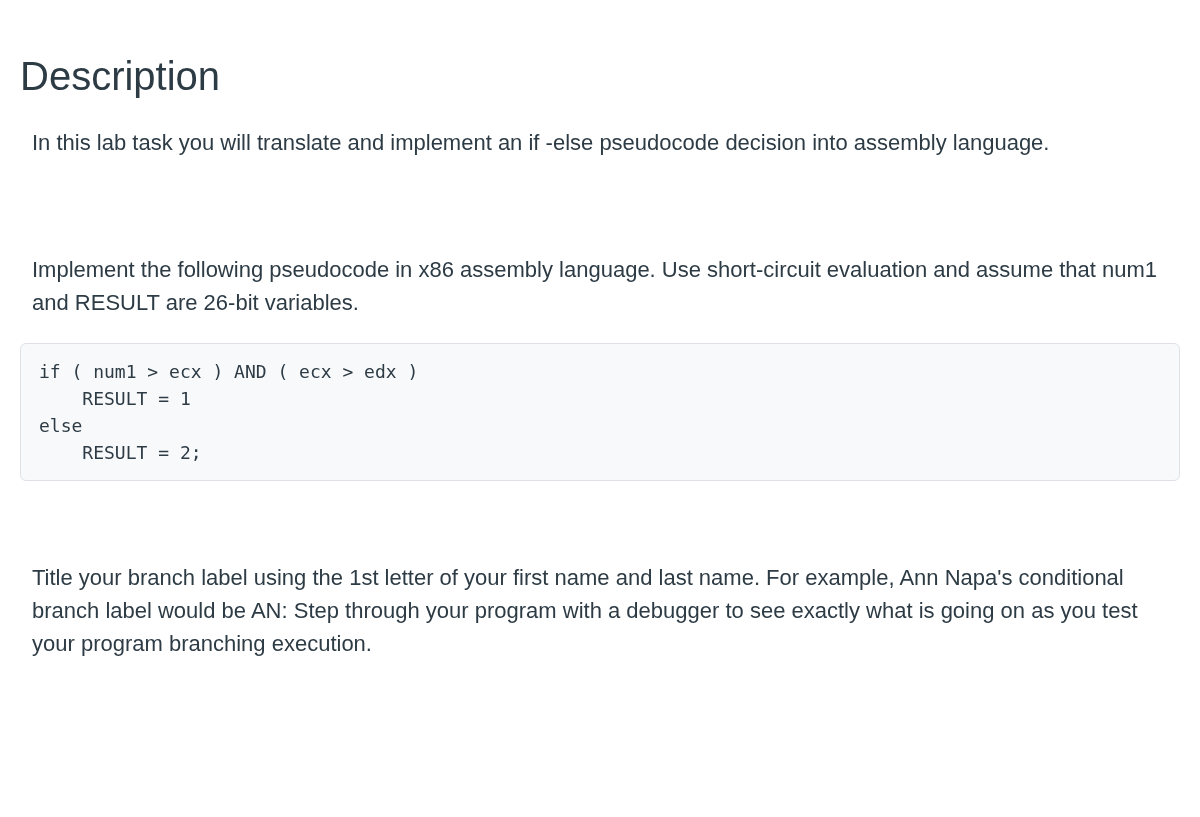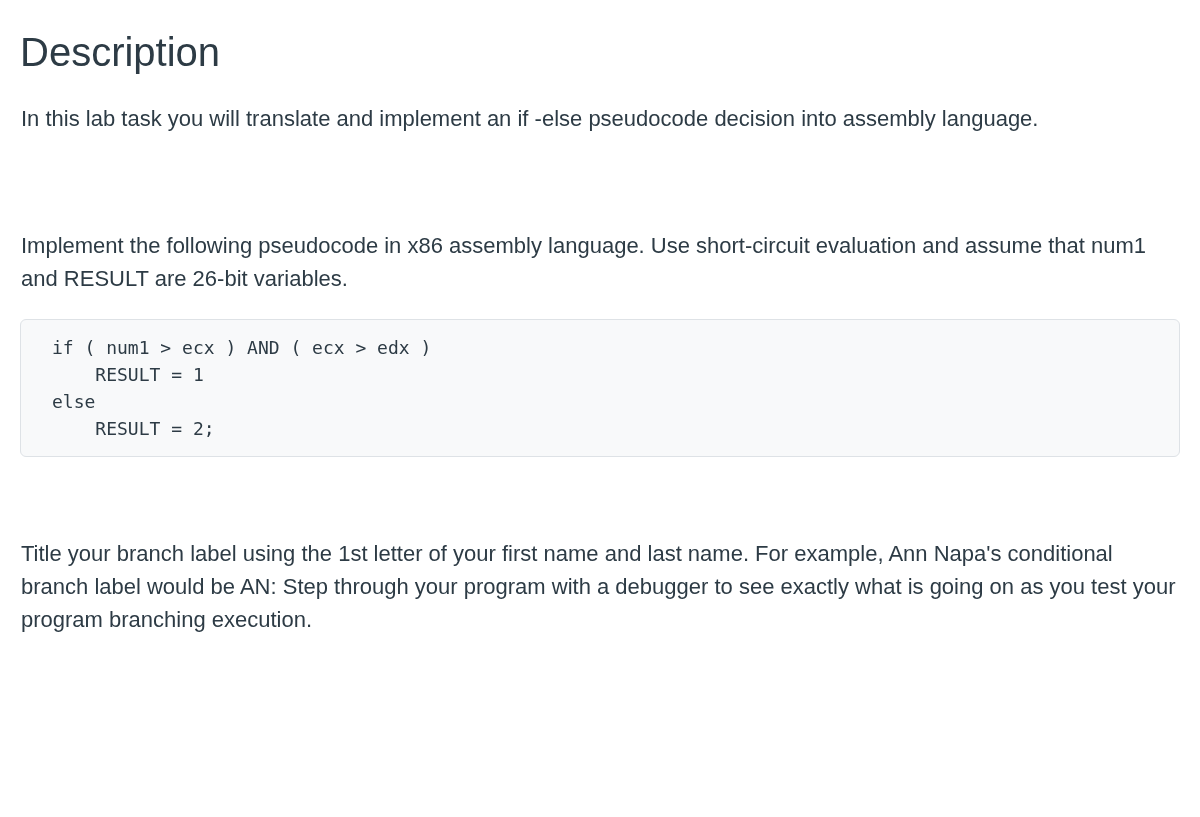--- a/index.html
+++ b/index.html
@@ -6,37 +6,37 @@
       font-family: -apple-system, BlinkMacSystemFont, "Segoe UI", Helvetica, Arial, sans-serif;
       color: #2d3b45;
       margin: 0;
       padding: 20px 20px 30px 20px;
       background: #ffffff;
       line-height: 1.5;
     }
     h1 {
       font-size: 40px;
       font-weight: 400;
-      margin: 2px 0 20px 0;
+      margin: 26px 0 20px 0;
       color: #2d3b45;
     }
     p {
       font-size: 22px;
       font-weight: 400;
-      margin: 0 0 24px 1px;
+      margin: 0 0 24px 12px;
       color: #2d3b45;
     }
     .para-spacer {
       height: 70px;
     }
     .code-block {
       background: #f8f9fa;
       border: 1px solid #dee2e6;
       border-radius: 6px;
-      padding: 14px 31px;
+      padding: 14px 18px;
       margin: 18px 0 30px 0;
       font-family: "Menlo", "Consolas", "Lucida Console", monospace;
       font-size: 18px;
       line-height: 1.5;
       white-space: pre;
       color: #2d3b45;
     }
     .spacer-2 {
       height: 50px;
     }

